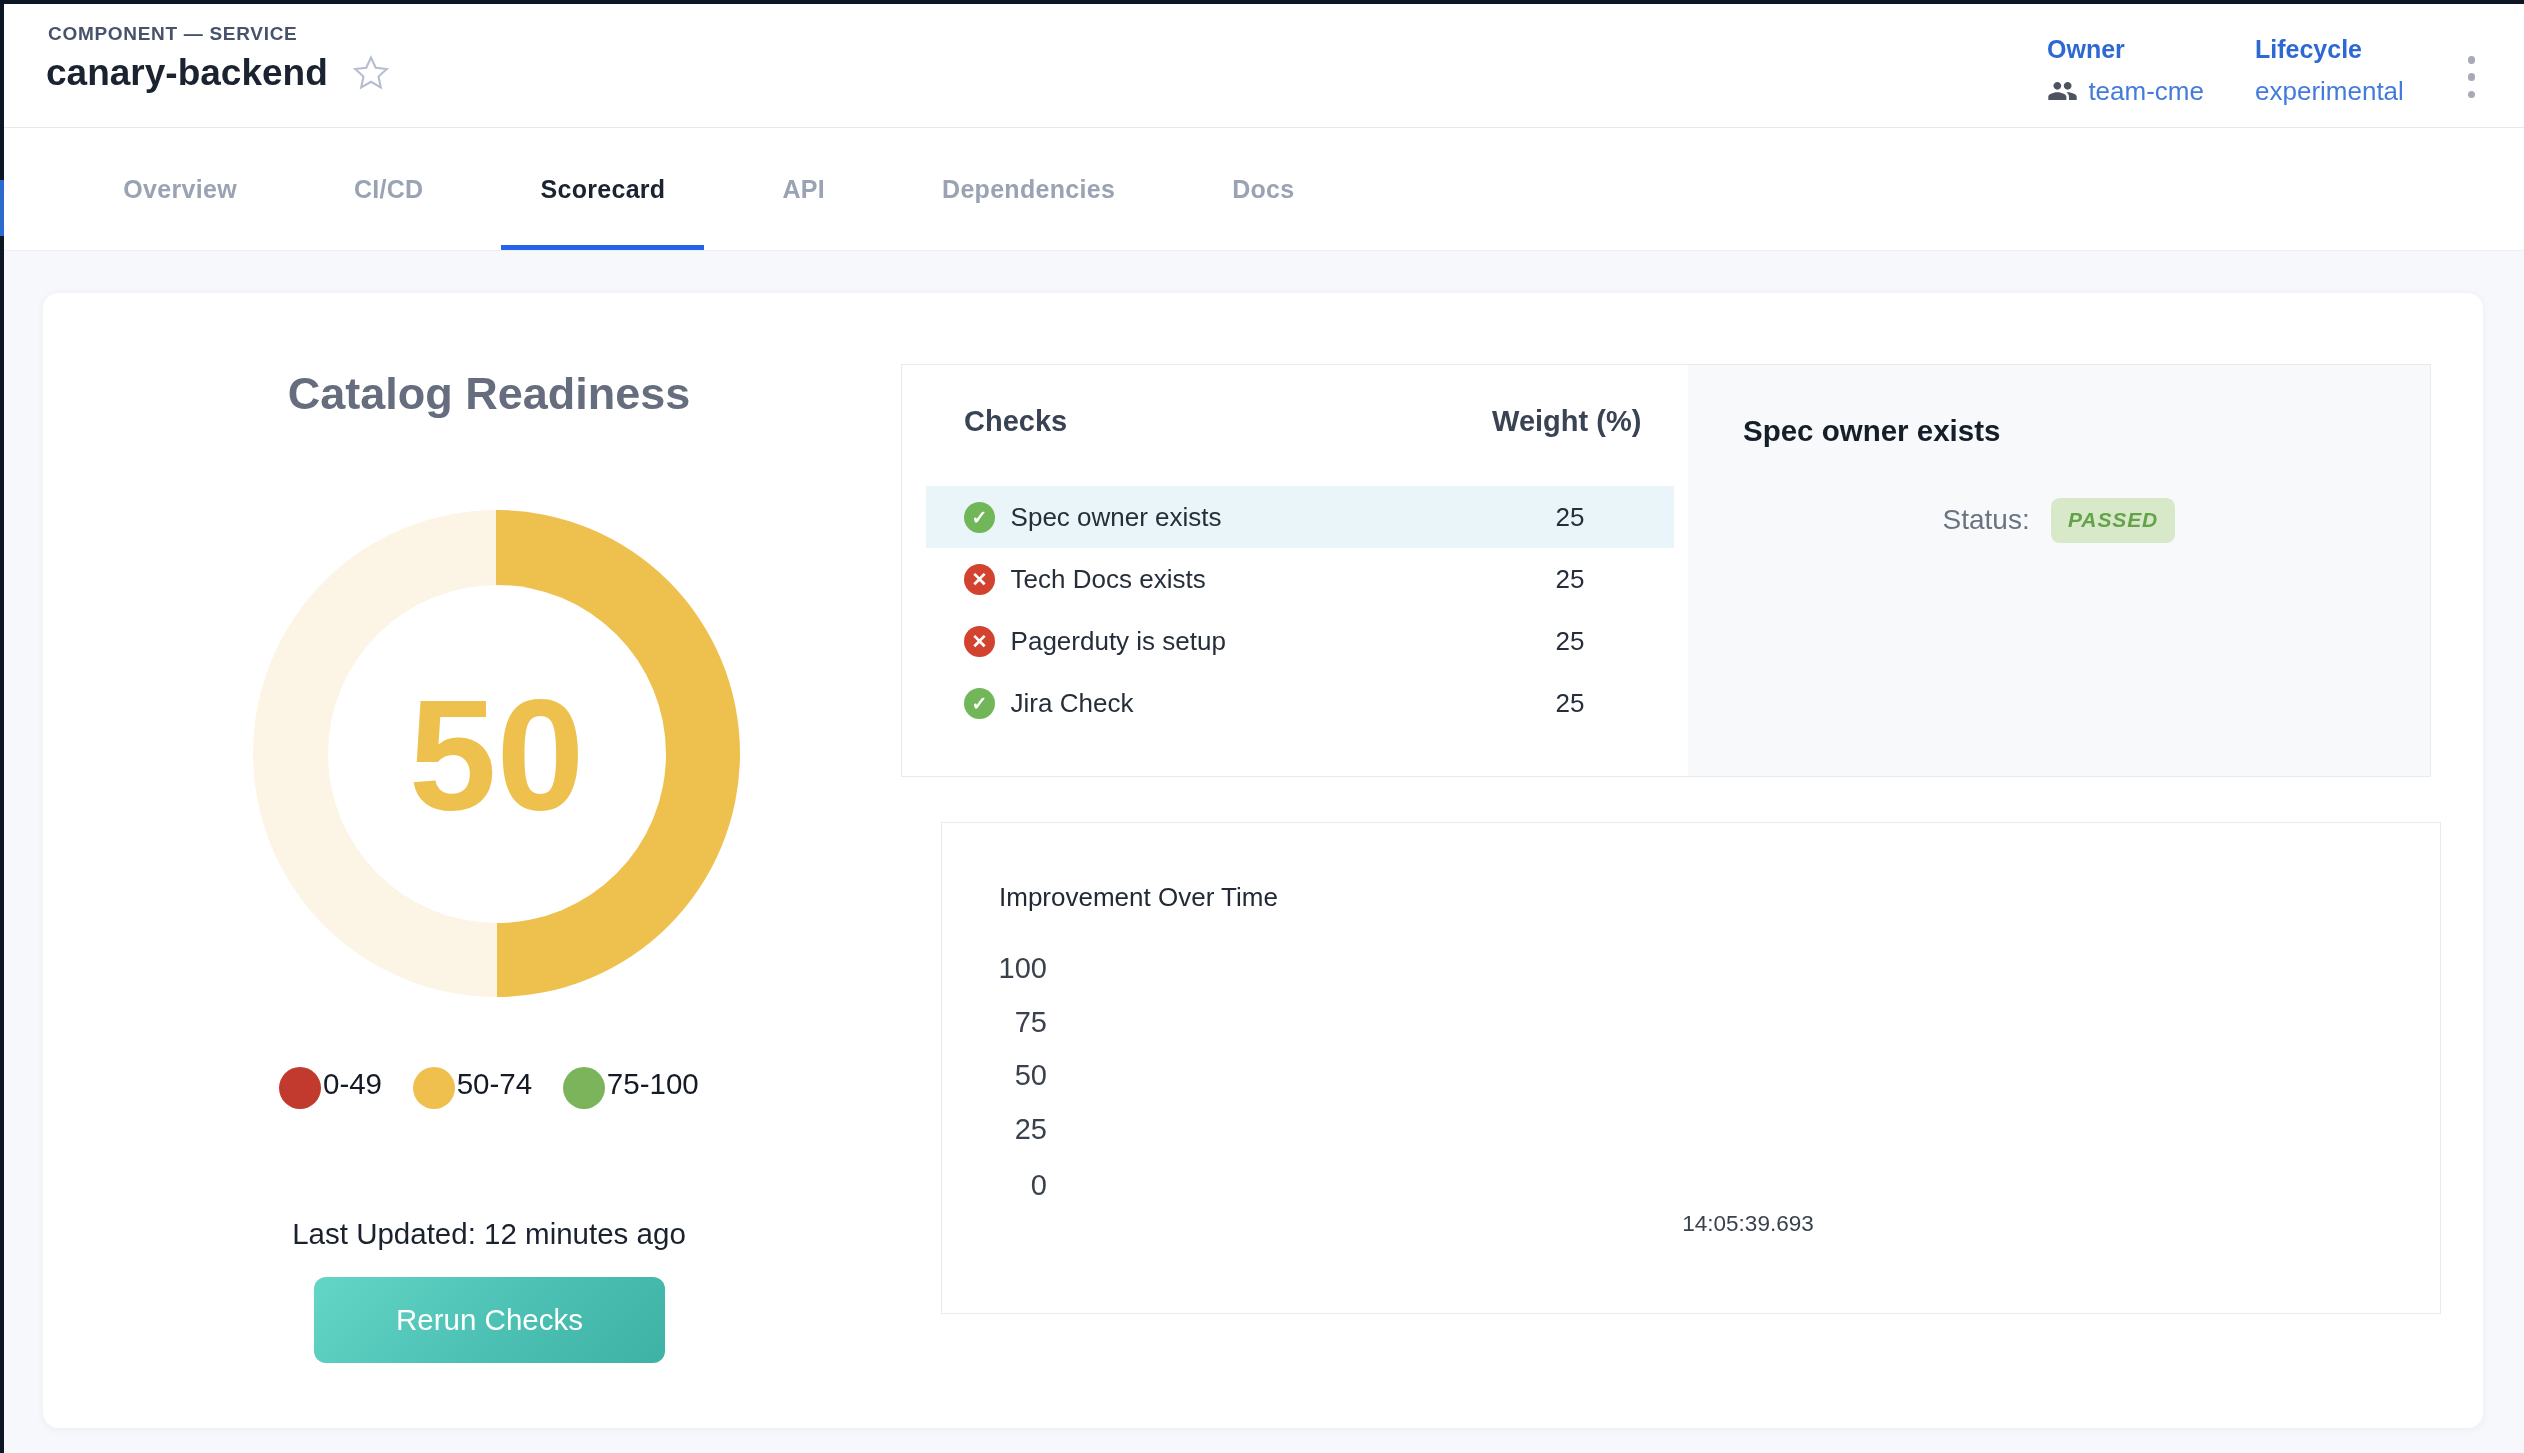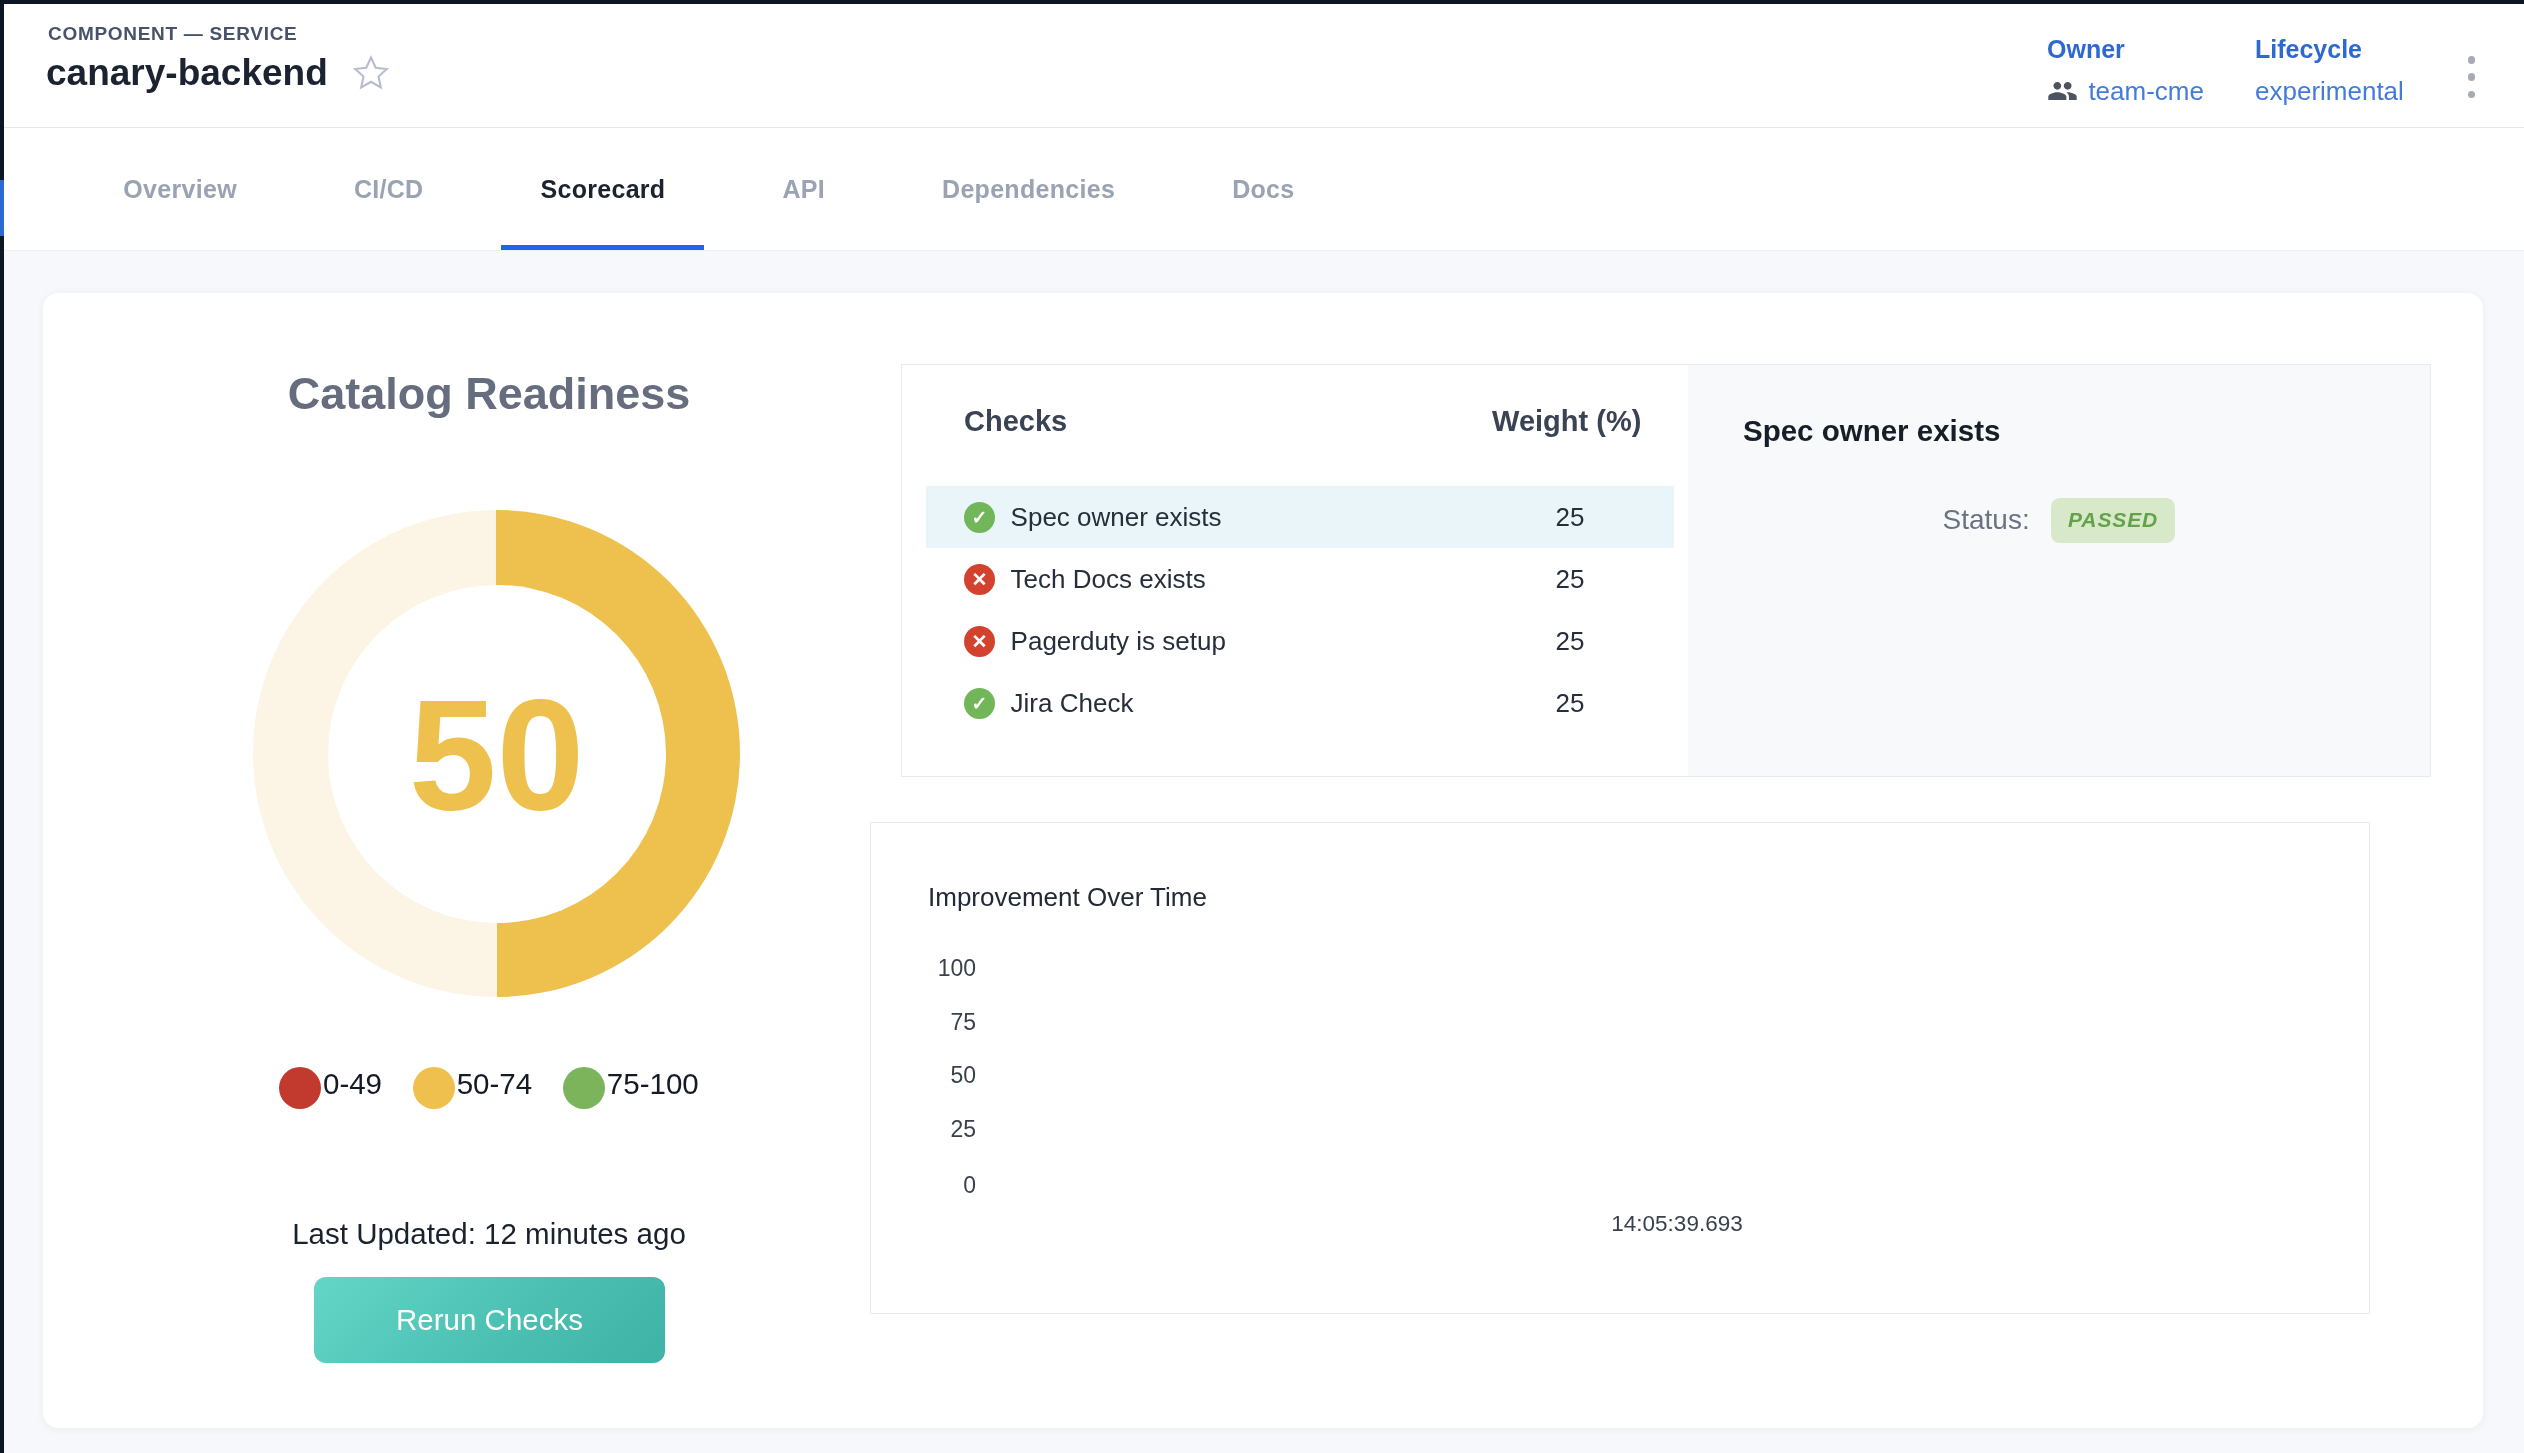--- a/index.html
+++ b/index.html
@@ -73,24 +73,24 @@
   .check-name{flex:1;font-size:26px;color:#252e3a;}
   .check-weight{width:208px;text-align:center;font-size:26px;color:#252e3a;}
 
   .check-detail{flex:1;background:#f7f9fb;padding:49px 55px;box-sizing:border-box;}
   .detail-title{font-size:29.5px;font-weight:700;color:#161e2a;}
   .detail-status-row{margin-top:50px;display:flex;align-items:center;gap:21px;justify-content:center;}
   .detail-status-label{font-size:28px;color:#6a7384;}
   .status-badge{background:#d7e9c9;color:#64a14b;font-size:21px;font-weight:700;letter-spacing:0.9px;padding:10.4px 17.3px;border-radius:8.7px;font-style:italic;}
 
   
-  .chart-wrap{position:absolute;left:827px;top:529px;width:1500px;height:492px;border:1.7px solid #e7eaef;box-sizing:border-box;background:#ffffff;}
+  .chart-wrap{position:absolute;left:898px;top:529px;width:1500px;height:492px;border:1.7px solid #e7eaef;box-sizing:border-box;background:#ffffff;}
   .chart-inner{position:relative;width:100%;height:100%;}
   .chart-title{position:absolute;left:57px;top:59px;font-size:26px;font-weight:500;color:#222a36;}
-  .ytick{position:absolute;left:50px;width:55px;text-align:right;font-size:23px;color:#39414d;line-height:28px;}
+  .ytick{position:absolute;left:50px;width:55px;text-align:right;font-size:29px;color:#39414d;line-height:28px;}
   .xtick{position:absolute;left:728px;top:388px;width:156px;text-align:center;font-size:22.5px;color:#39414d;}
 </style>
 </head>
 <body>
 
 <div class="top-edge"></div>
 <div class="left-edge"></div>
 <div class="left-edge-active"></div>
 
 <div class="header">

